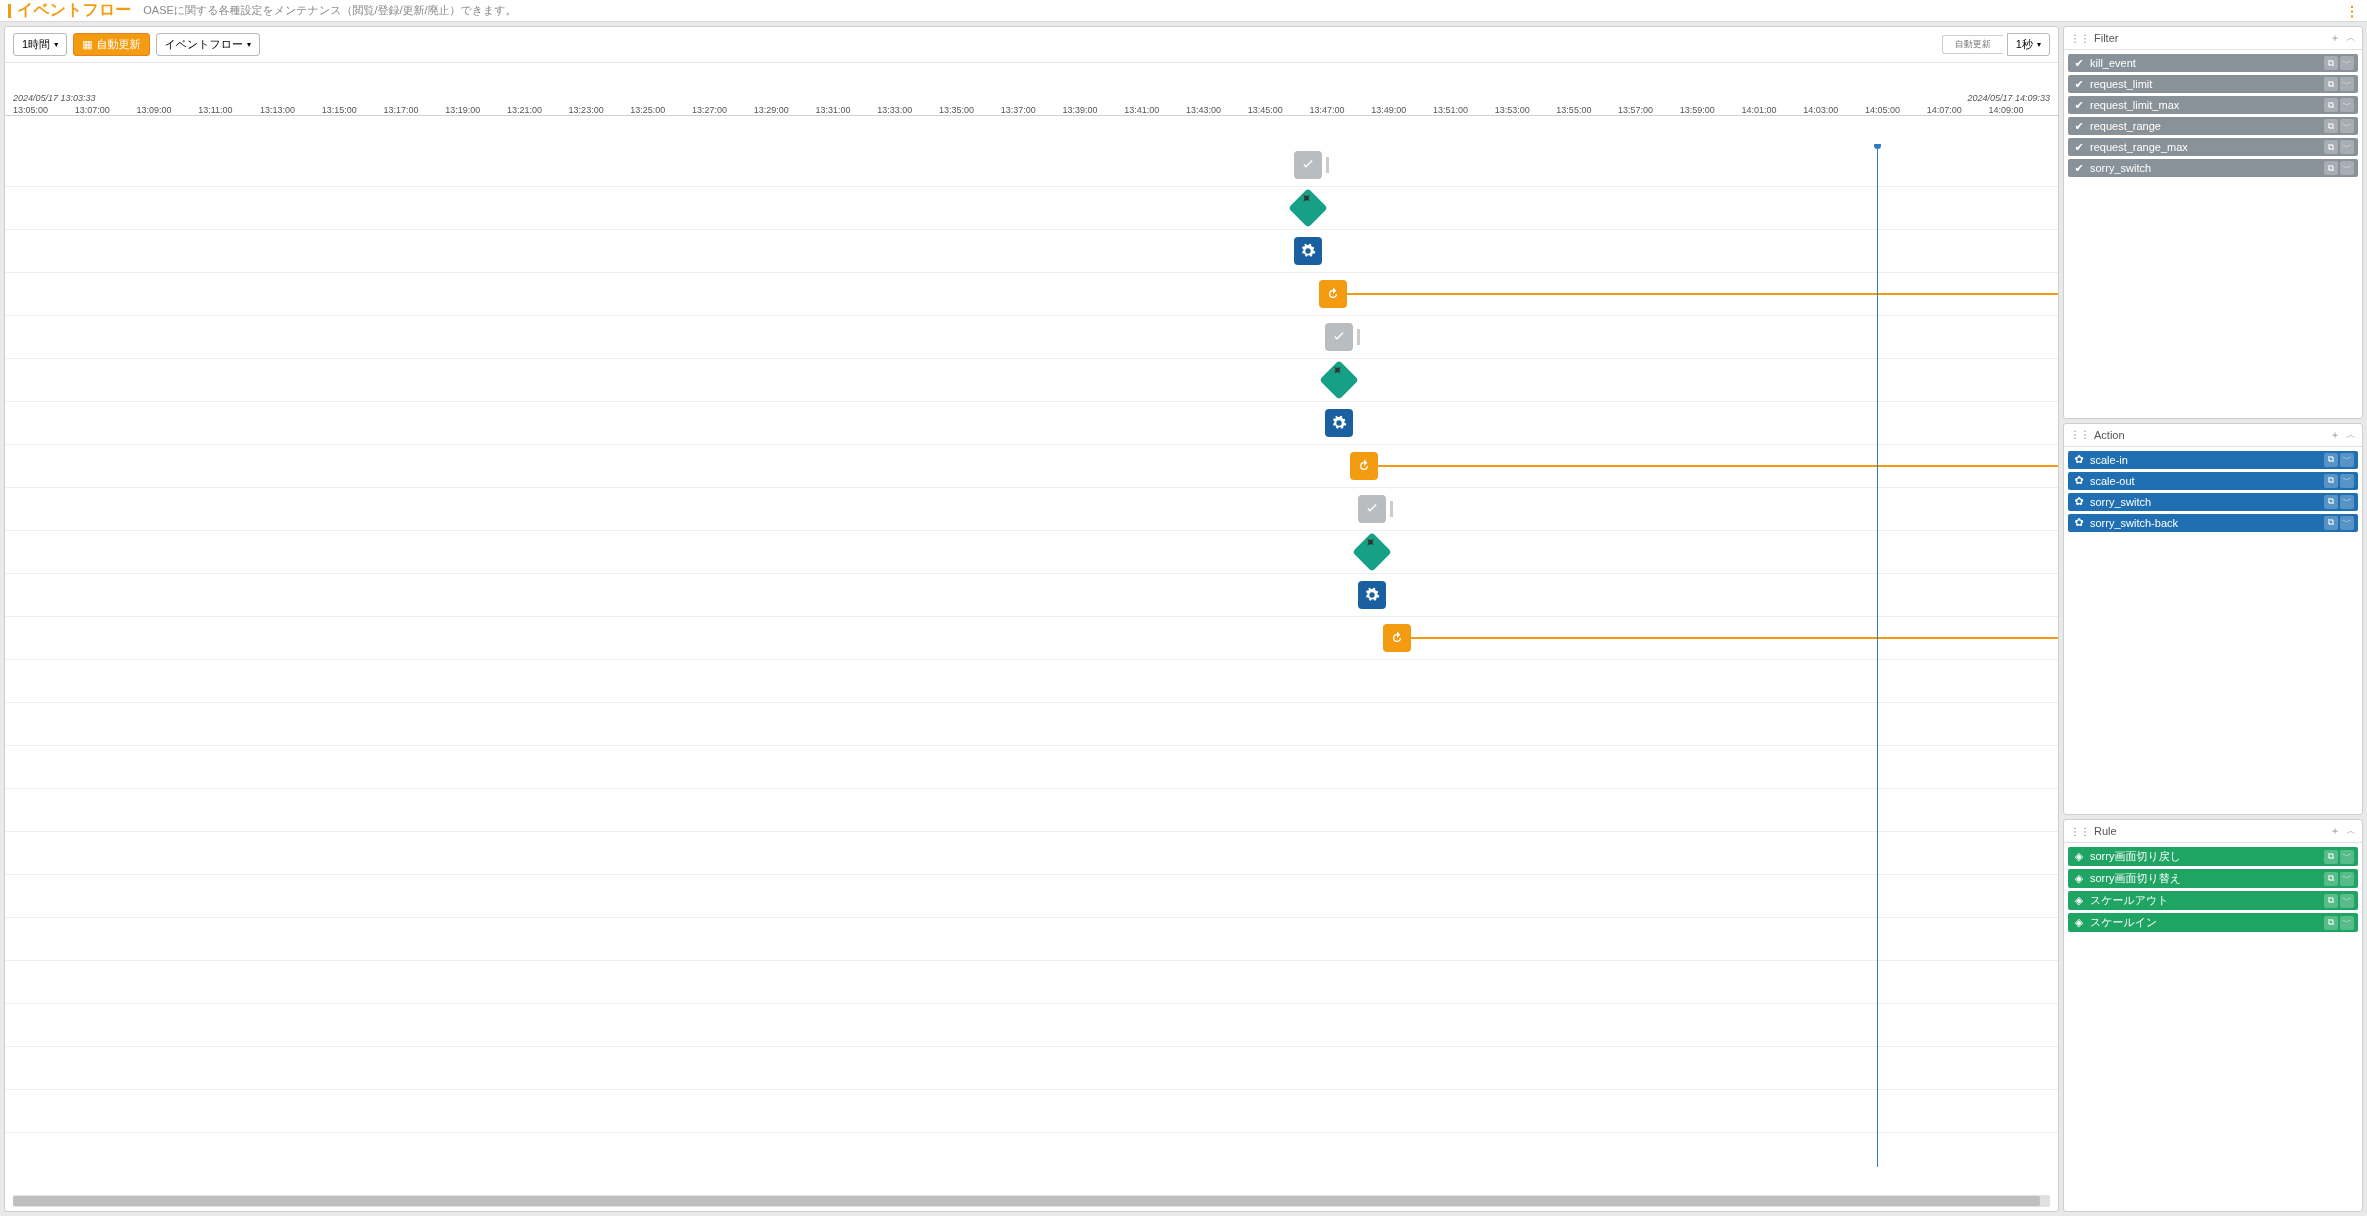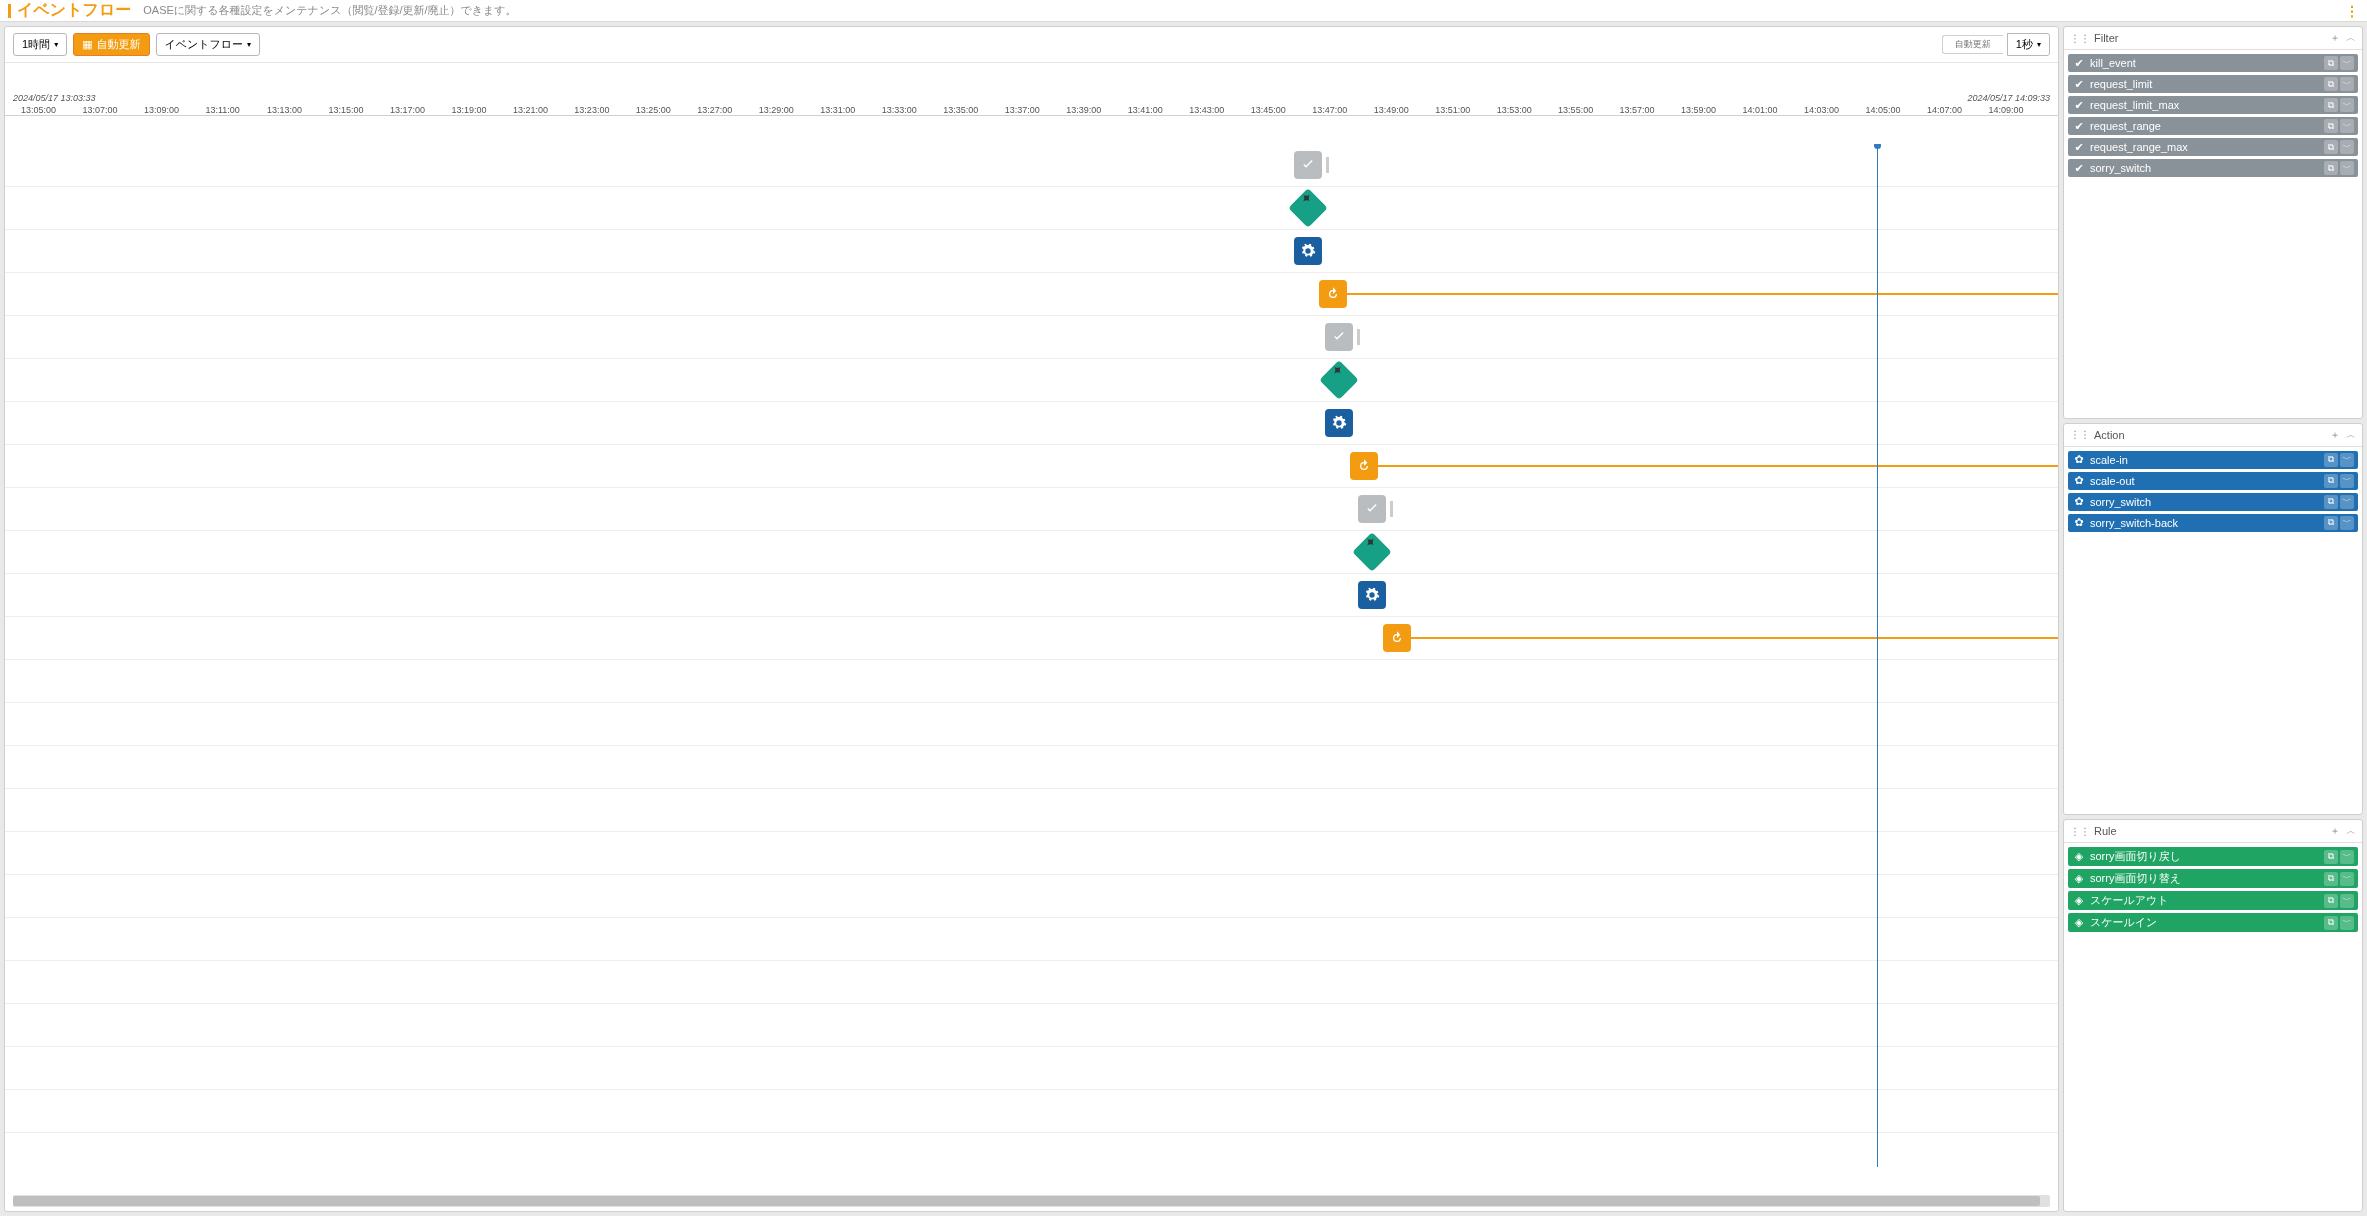--- a/index.html
+++ b/index.html
@@ -21,21 +21,21 @@
 .toolbar { display: flex; align-items: center; padding: 6px 8px; border-bottom: 1px solid #e5e5e5; gap: 6px; }
 .btn { display: inline-flex; align-items: center; gap: 4px; border: 1px solid #b8b8b8; background: #fff; border-radius: 3px; padding: 3px 8px; font-size: 11px; cursor: pointer; }
 .btn.orange { background: #f39c12; border-color: #e67e22; color: #fff; }
 .btn .caret { font-size: 8px; }
 .toolbar .right { margin-left: auto; display: flex; align-items: center; gap: 4px; }
 .autolbl { font-size: 9px; color: #777; border: 1px solid #d0d0d0; border-right: none; border-radius: 3px 0 0 3px; padding: 2px 12px; }
 
 
 .tl-head { position: relative; padding: 2px 8px 0 8px; font-size: 9px; color: #555; border-bottom: 1px solid #d0d0d0; }
 .tl-head .row { display: flex; justify-content: space-between; font-style: italic; }
-.tl-head .ticks { display: flex; margin-top: 2px; margin-left: 8px; }
+.tl-head .ticks { display: flex; margin-top: 2px; }
 .tl-head .tick { flex: 1 1 0; text-align: left; white-space: nowrap; font-size: 9px; color: #555; }
 
 
 .tl-body { position: relative; flex: 1 1 auto; overflow: hidden; }
 .rows { position: absolute; inset: 0; }
 .rows .r { height: 43px; border-bottom: 1px solid #eee; }
 .now-line { position: absolute; top: 0; bottom: 0; width: 1px; background: #2e7bc4; }
 .now-marker { position: absolute; top: -2px; width: 7px; height: 7px; border-radius: 50%; background: #2e7bc4; transform: translateX(-3px); }
 
 

